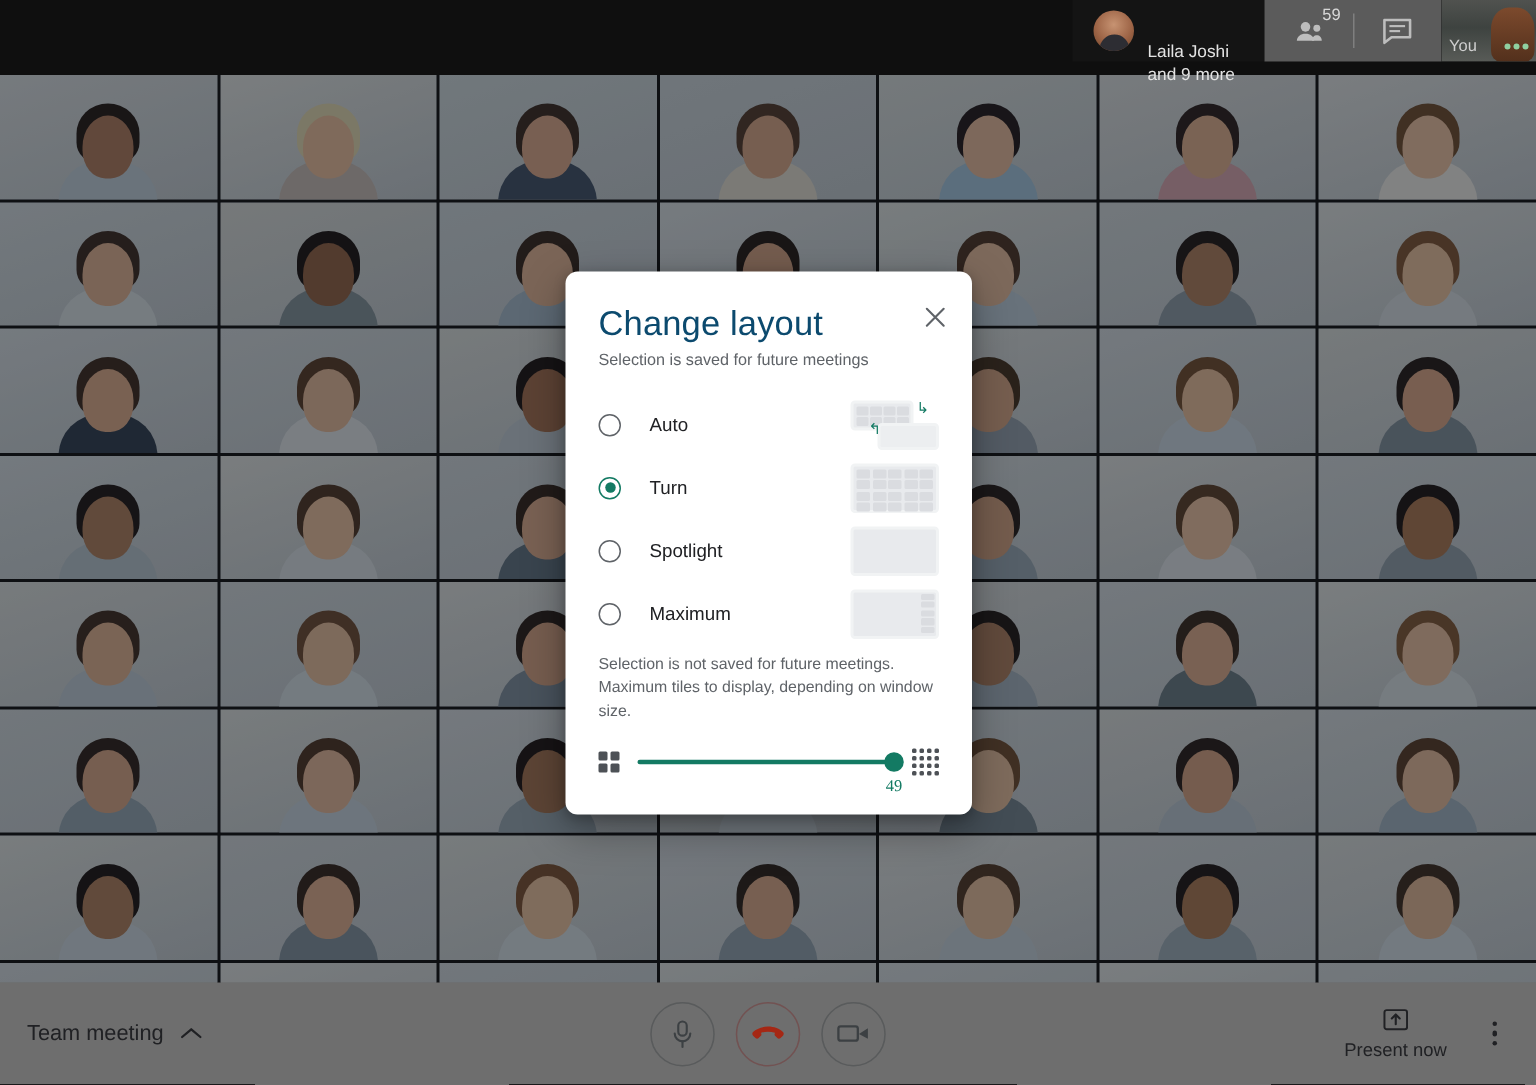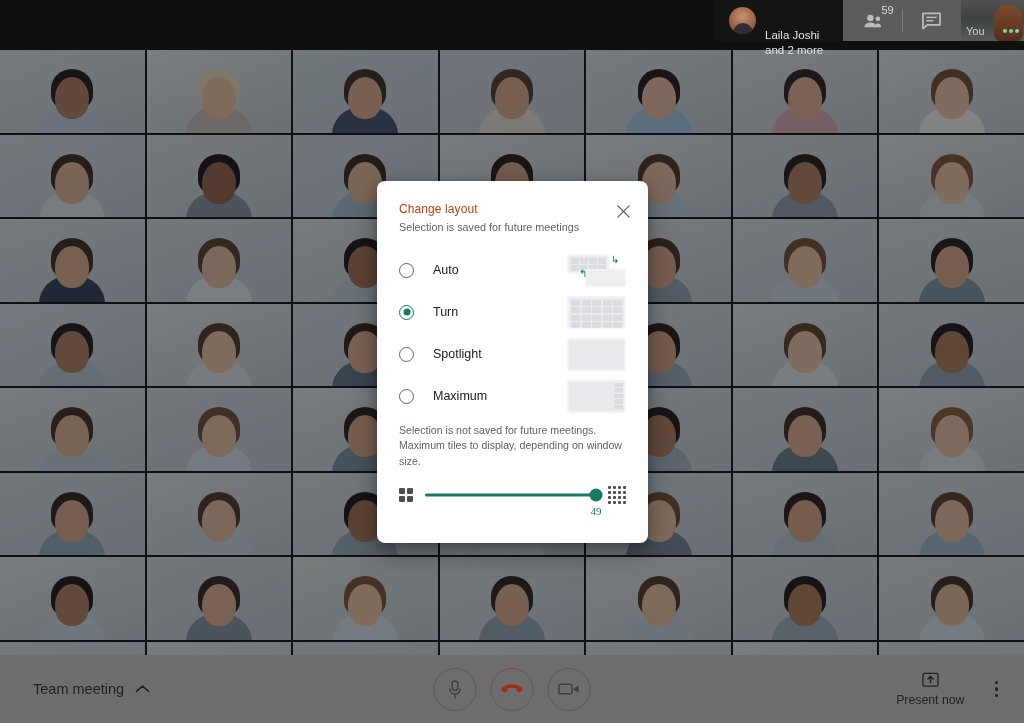--- a/index.html
+++ b/index.html
@@ -104,21 +104,21 @@
   }
 
   
   .dialog {
     position: absolute; left: 377px; top: 181px; width: 271px; height: 362px;
     background: #ffffff; border-radius: 8px; z-index: 20;
     box-shadow: 0 10px 28px rgba(0,0,0,0.34), 0 2px 8px rgba(0,0,0,0.22);
     padding: 21px 22px 0 22px;
   }
   .dlg-title {
-    font-size: 12px; color: #c2410c; font-weight: 400; letter-spacing: 0.1px;
+    font-size: 23px; color: #0c4a6e; font-weight: 400; letter-spacing: 0.1px;
   }
   .dlg-sub { font-size: 10.8px; color: #5f6368; margin-top: 5px; }
   .dlg-close {
     position: absolute; right: 14px; top: 19px; width: 22px; height: 22px;
     display: flex; align-items: center; justify-content: center; cursor: pointer;
     color: #5f6368;
   }
   .options { margin-top: 16px; }
   .opt-row {
     display: flex; align-items: center; height: 42px; cursor: pointer;
@@ -169,21 +169,21 @@
     font-size: 11px; color: #137a63;
   }
 
   
   .bottombar {
     position: absolute; bottom: 0; left: 0; width: 1024px; height: 68px;
     background: #6e6e6e; z-index: 30;
     display: flex; align-items: center;
   }
   .meeting-name {
-    position: absolute; left: 33px; display: flex; align-items: center; gap: 11px;
+    position: absolute; left: 18px; display: flex; align-items: center; gap: 11px;
     cursor: pointer;
   }
   .meeting-name span { font-size: 14.5px; color: #202124; }
   .center-controls {
     position: absolute; left: 50%; transform: translateX(-50%);
     display: flex; align-items: center; gap: 14px;
   }
   .ctrl {
     width: 43px; height: 43px; border-radius: 50%;
     border: 1px solid rgba(60,64,67,0.42);
@@ -528,21 +528,21 @@
         </div>
       </div>
   </div>
   <div class="scrim"></div>
 
   <div class="topbar">
     <div class="presenter-chip">
       <div class="avatar"></div>
       <div class="presenter-names">
         <span>Laila Joshi</span>
-        <span>and 2 more</span>
+        <span>and 9 more</span>
       </div>
     </div>
 
     <div class="top-actions">
       <div class="top-action">
         <div class="people-icon-wrap">
           <svg width="22" height="16" viewBox="0 0 24 18">
             <circle cx="9" cy="5.5" r="3.6" fill="#bdbdbd"></circle>
             <path d="M2.5 16c0-3.4 2.9-5.4 6.5-5.4s6.5 2 6.5 5.4z" fill="#bdbdbd"></path>
             <circle cx="17.5" cy="6.5" r="2.6" fill="#bdbdbd"></circle>

